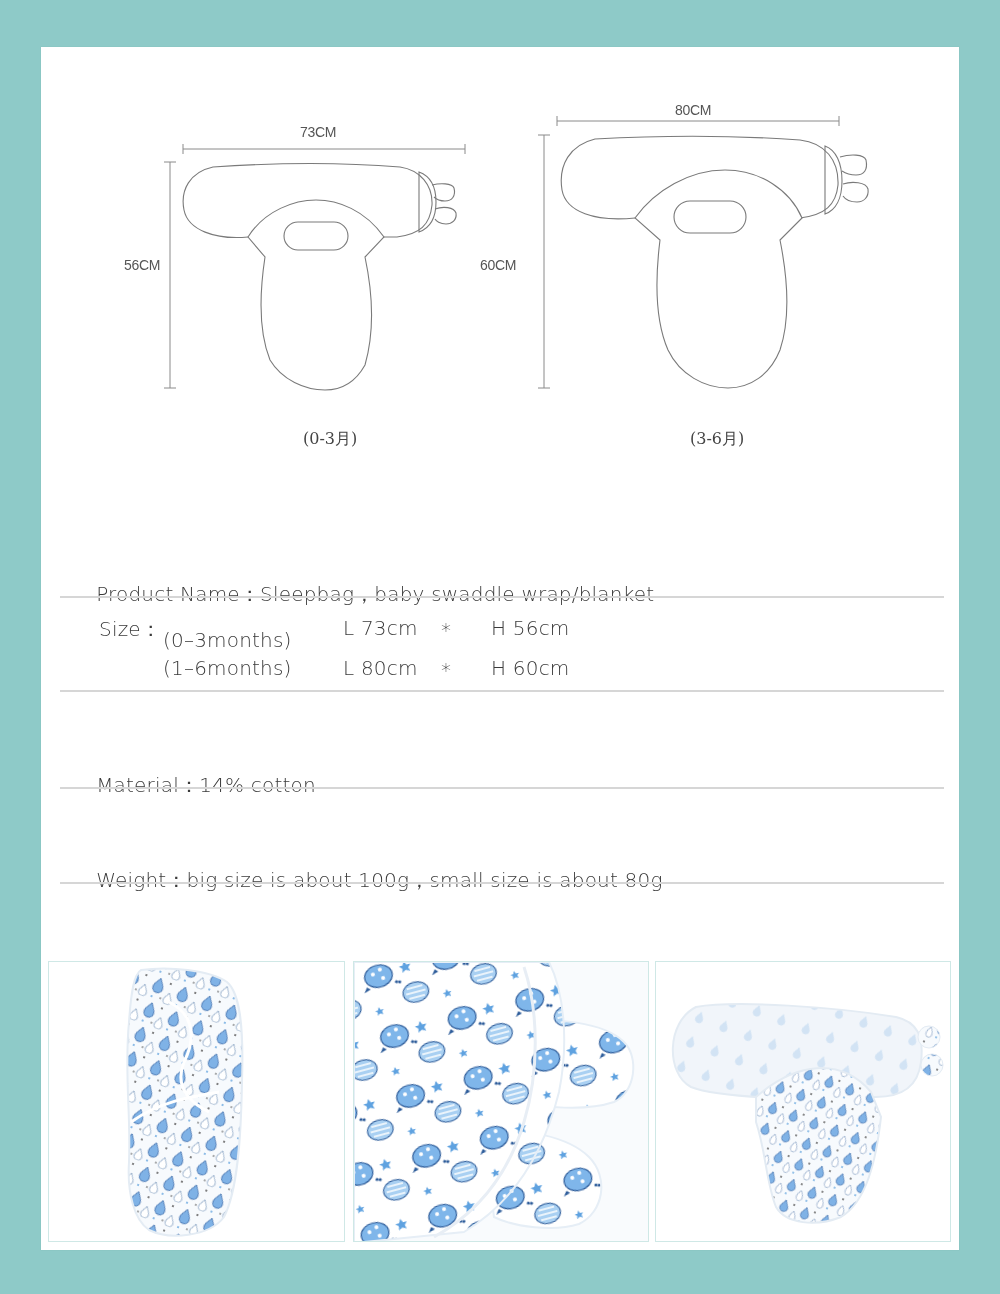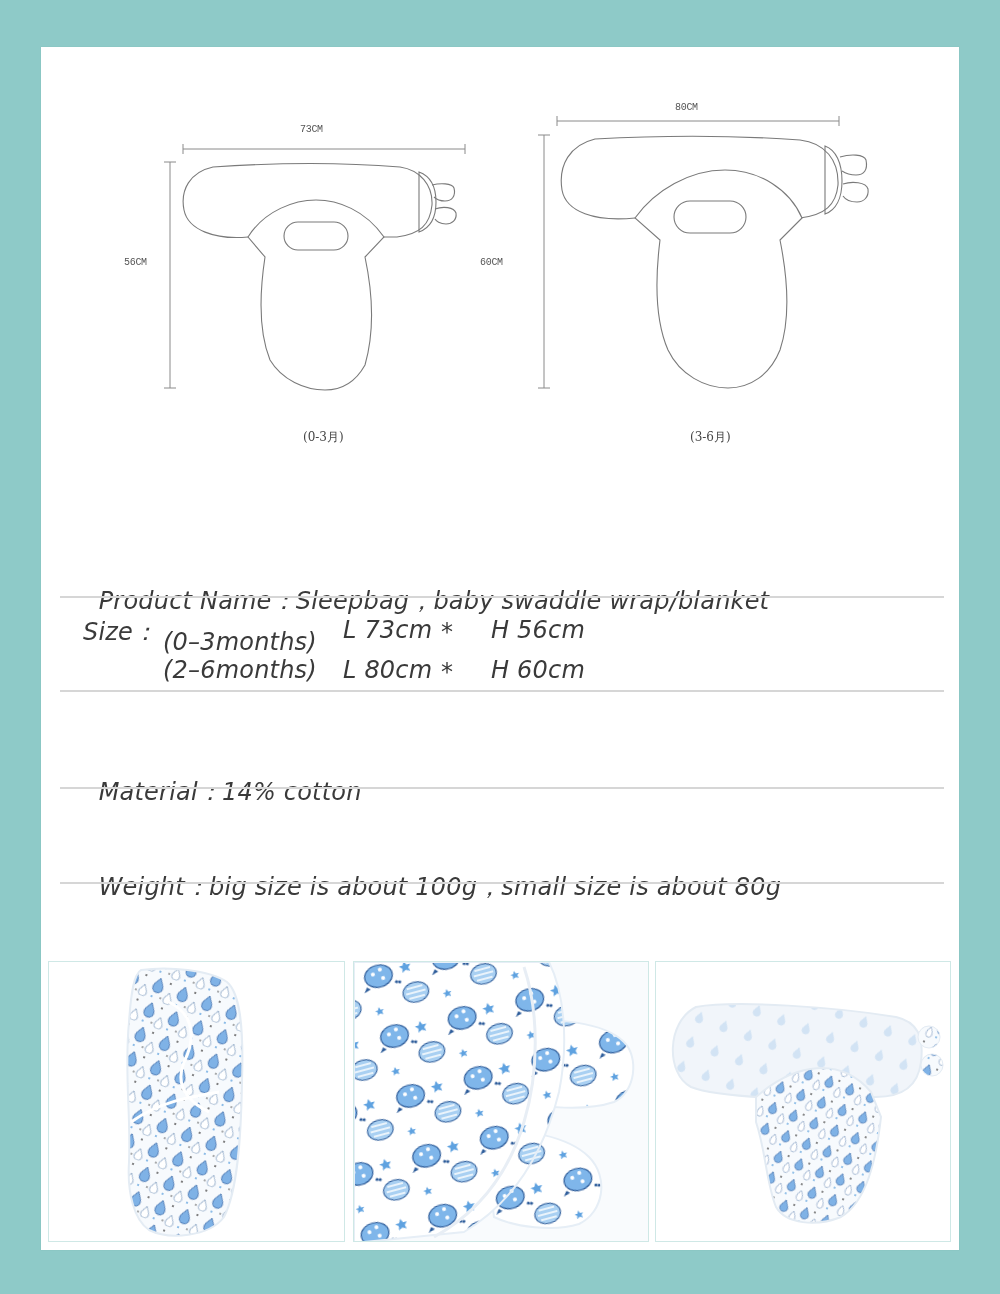--- a/index.html
+++ b/index.html
@@ -13,41 +13,40 @@
   .panel {
     position: absolute;
     left: 41px; top: 47px;
     width: 918px; height: 1203px;
     background: #ffffff;
     box-shadow: 0 0 1px #7fb6b4;
   }
   .diagram { position: absolute; }
   .dim-text {
     position: absolute;
-    font-family: Liberation Mono, monospace;
-    font-size: 10px;
+    font-family: Liberation Sans, sans-serif;
+    font-size: 14px;
     color: #555;
     letter-spacing: -0.3px;
   }
   .caption {
     position: absolute;
     font-family: "DejaVu Serif", "Liberation Serif", serif;
-    font-size: 12px;
+    font-size: 16px;
     color: #444;
   }
   .info-row {
     position: absolute;
     left: 83px;
     font-family: "DejaVu Sans", "Liberation Sans", sans-serif;
-    font-size: 24px;
+    font-size: 20px;
     font-weight: 300;
     color: #3a3a3a;
     white-space: pre;
     letter-spacing: 0.2px;
-    font-style: italic;
   }
   .divider {
     position: absolute;
     left: 60px; width: 884px; height: 2px;
     background: #d6d6d6;
   }
   .size-grid { position: absolute; left: 83px; font-size: 20px; color: #3a3a3a; }
   .size-grid span { position: absolute; white-space: pre; }
   .photo {
     position: absolute;
@@ -113,28 +112,28 @@
 <div class="dim-text" style="left:675px;top:102px">80CM</div>
 <div class="dim-text" style="left:480px;top:257px">60CM</div>
 <div class="caption" style="left:690px;top:429px">(3-6月)</div>
 
 <div class="info-row" style="top:557px">
   <span>Product Name：</span><span>Sleepbag，baby swaddle wrap/blanket</span>
 </div>
 <div class="divider" style="top:596px"></div>
 
 <div class="size-grid" style="top:616px">
-  <span class="info-row" style="left:0;top:0;position:absolute">Size：</span>
+  <span class="info-row" style="left:16px;top:0;position:absolute">Size：</span>
 
   <span class="info-row" style="left:80px;top:12px">(0–3months)</span>
   <span class="info-row" style="left:260px;top:0">L 73cm</span>
   <span class="info-row" style="left:358px;top:2px">*</span>
   <span class="info-row" style="left:408px;top:0">H 56cm</span>
 
-  <span class="info-row" style="left:80px;top:40px">(2–6months)</span>
+  <span class="info-row" style="left:80px;top:40px">(1–6months)</span>
   <span class="info-row" style="left:260px;top:40px">L 80cm</span>
   <span class="info-row" style="left:358px;top:42px">*</span>
   <span class="info-row" style="left:408px;top:40px">H 60cm</span>
 </div>
 <div class="divider" style="top:690px"></div>
 
 <div class="info-row" style="top:748px">
   <span>Material：</span><span>14% cotton</span>
 </div>
 <div class="divider" style="top:787px"></div>

